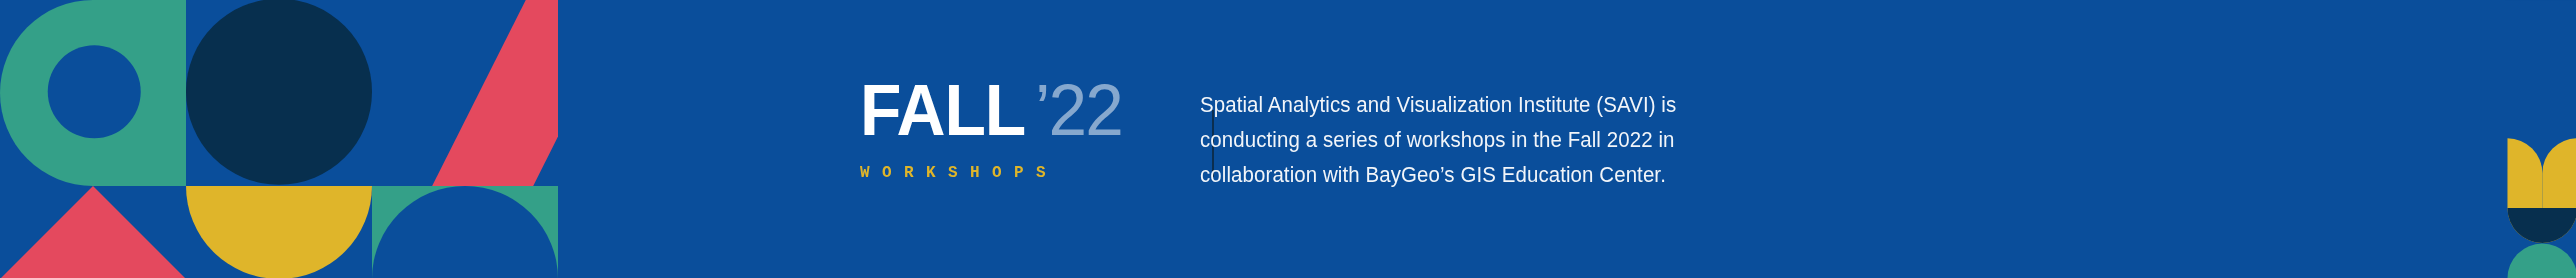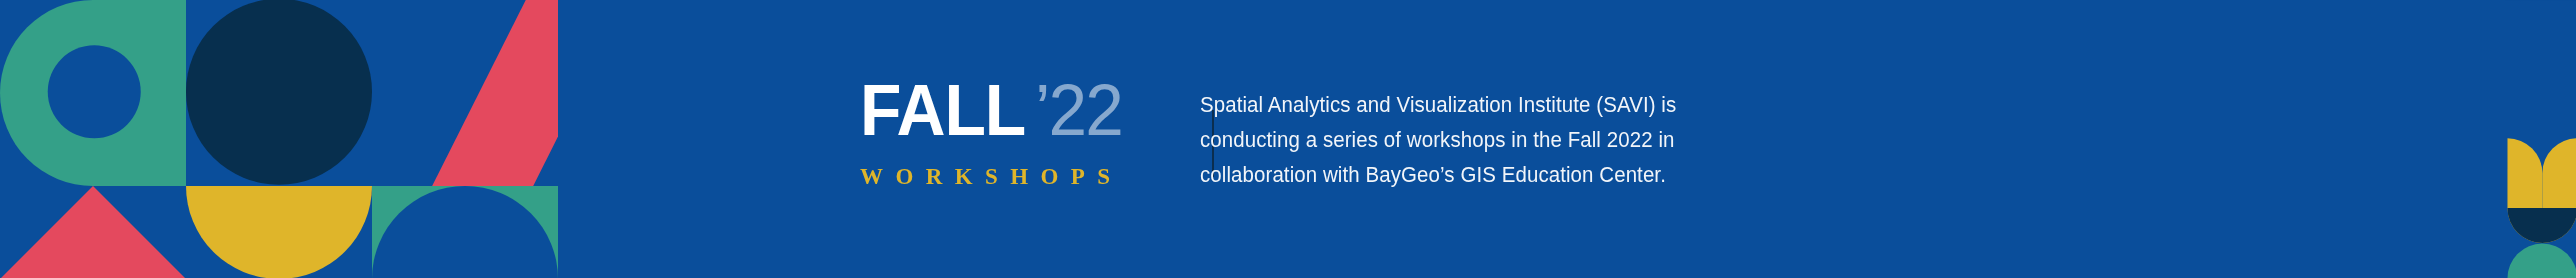--- a/index.html
+++ b/index.html
@@ -64,23 +64,23 @@
     font-weight: 400;
     font-size: 73px;
     letter-spacing: -1.9px;
     color: #86A8CE;
     transform: scaleX(0.95);
     transform-origin: left bottom;
     display: inline-block;
     margin-left: -2.5px;
   }
   .title-sub {
-    font-family: Liberation Serif, serif;
+    font-family: Liberation Mono, monospace;
     font-weight: 700;
-    font-size: 23px;
+    font-size: 16px;
     letter-spacing: 12.4px;
     color: #DFB52A;
     margin-top: 10px;
     white-space: nowrap;
   }
 
   
   .divider {
     position: absolute;
     left: 1212px;

